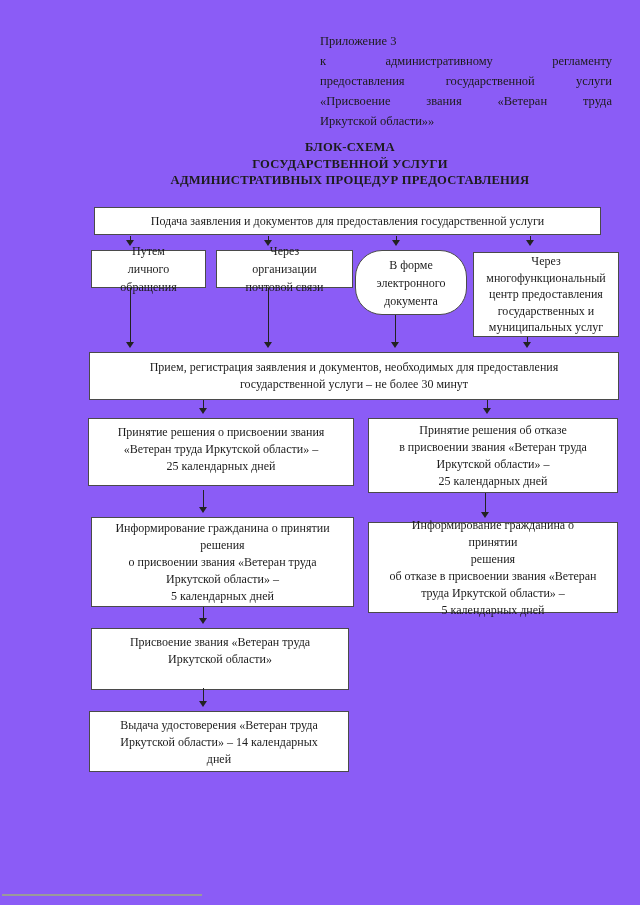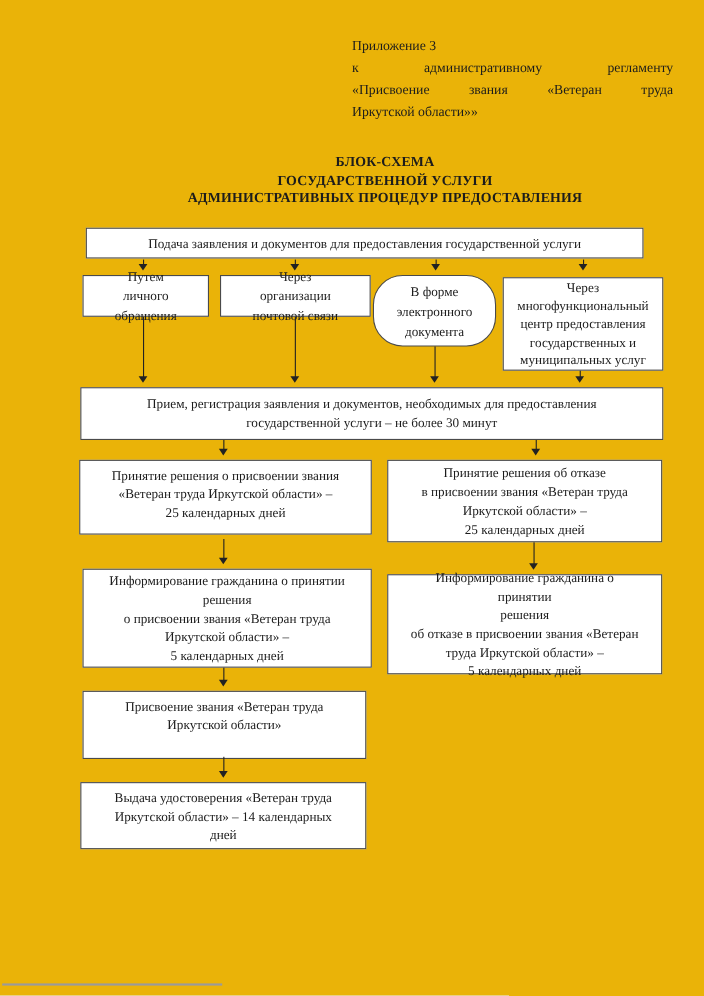--- a/index.html
+++ b/index.html
@@ -1,53 +1,55 @@
 <!DOCTYPE html>
 <html><head>
 <meta charset="utf-8">
 <style>
   html,body{margin:0;padding:0;background:#e8e8e8;}
   #page{
     position:relative;width:640px;height:905px;margin:0 auto;
-    background:#eab308;overflow:hidden;
+    background:#8b5cf6;overflow:hidden;
     font-family:"Liberation Serif","DejaVu Serif",serif;
     color:#1c1c1c;
   }
   .annex{position:absolute;left:320px;top:31px;width:292px;font-size:12.5px;line-height:20px;}
   .annex-line{white-space:nowrap;}
   .annex-line.just{text-align:justify;text-align-last:justify;white-space:normal;}
   .doc-title{
     position:absolute;left:80px;top:139px;width:540px;text-align:center;
     font-weight:bold;font-size:12.6px;line-height:16.5px;letter-spacing:.2px;
   }
   .box{
     position:absolute;box-sizing:border-box;border:1px solid #4a4a4a;
     display:flex;align-items:center;justify-content:center;
     text-align:center;white-space:pre-line;
     font-size:12px;line-height:17px;padding:2px 20px;
     background:#fff;
+    margin-left:16px;
   }
   .box.top{align-items:flex-start;padding-top:5px;}
   .box.lh18{line-height:18px;}
   .box.lh16{line-height:16.5px;}
   .arrow{position:absolute;width:0;border-left:1.4px solid #222;}
   .arrow::after{
     content:"";position:absolute;left:-4.7px;bottom:-6px;width:0;height:0;
     border:4px solid transparent;border-top:6px solid #222;
   }
   .footer-rule{position:absolute;left:2px;top:894px;width:200px;height:2px;background:#9a9a9a;}
 </style>
 </head>
 <body>
 
 <div id="page">
 
   <div class="annex">
     <div class="annex-line">Приложение 3</div>
     <div class="annex-line just">к административному регламенту</div>
+    <div class="annex-line just">предоставления государственной услуги</div>
     <div class="annex-line just">«Присвоение звания «Ветеран труда</div>
     <div class="annex-line">Иркутской области»»</div>
   </div>
 
   <div class="doc-title">
     <div>БЛОК-СХЕМА</div>
     <div>ГОСУДАРСТВЕННОЙ УСЛУГИ</div>
     <div>АДМИНИСТРАТИВНЫХ ПРОЦЕДУР ПРЕДОСТАВЛЕНИЯ</div>
   </div>
 

